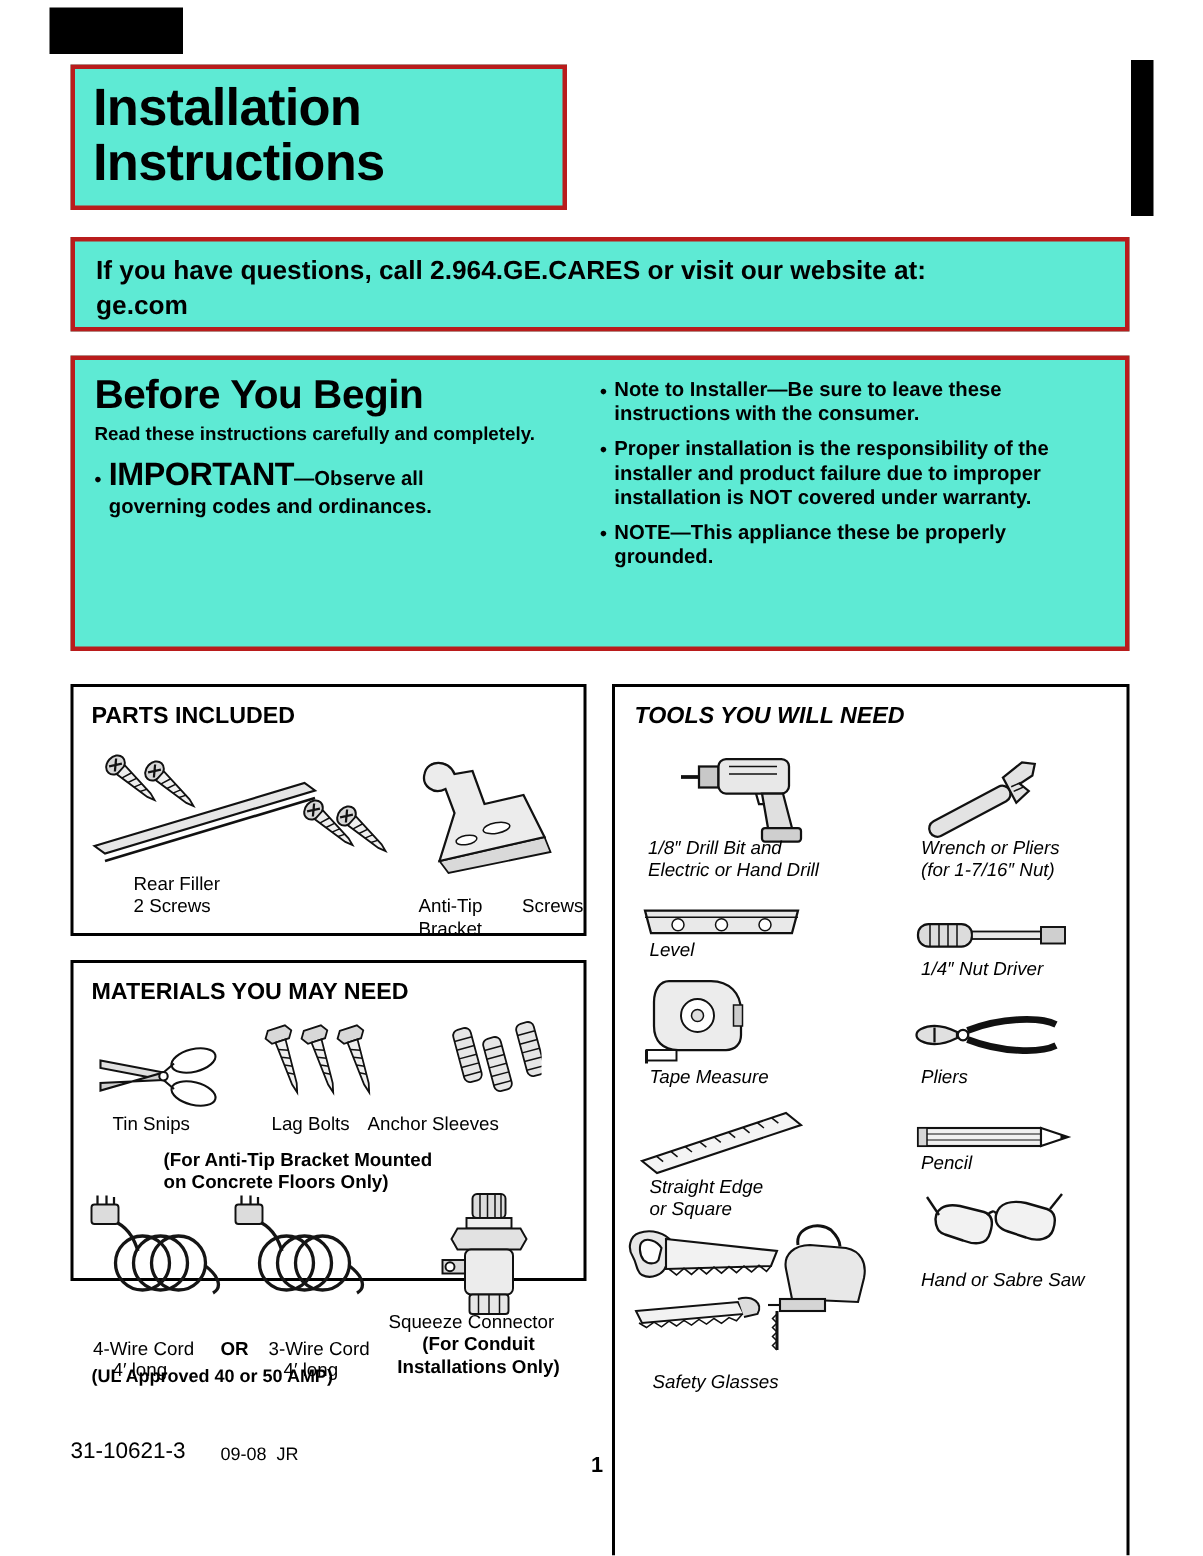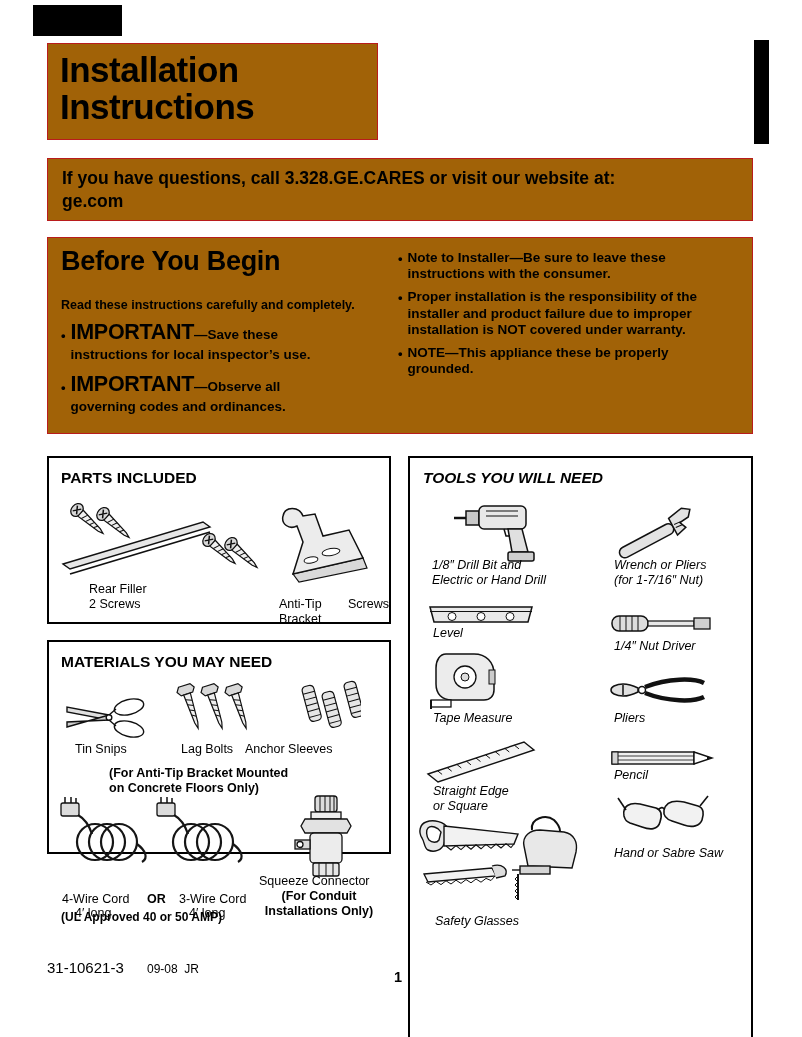--- a/index.html
+++ b/index.html
@@ -1,32 +1,32 @@
 <!DOCTYPE html>
 <html><head>
 <meta charset="utf-8">
 <style>
   * { margin:0; padding:0; box-sizing:border-box; }
   html,body { background:#ffffff; }
   body { font-family:"Liberation Sans", sans-serif; color:#000; }
   .page { position:relative; width:802px; height:1037px; background:#fff; overflow:hidden; }
   .abs { position:absolute; }
-  .box { position:absolute; border:1px solid #b91c1c; background:#a16207; }
+  .box { position:absolute; border:3px solid #b91c1c; background:#5eead4; }
   .box-thin { position:absolute; border:2.5px solid #000; background:#fff; }
   .pre { white-space:pre-line; }
 
   .doc-title { font-size:35px; font-weight:bold; line-height:1.07; letter-spacing:-0.5px; }
   .product-title { font-size:20px; font-weight:bold; line-height:1.15; }
   .models { font-size:13.5px; }
   .product-rule { position:absolute; left:0; right:0; top:62px; border-top:2px solid #000; }
 
   .contact-text { font-size:17.5px; font-weight:bold; line-height:1.32; }
 
   .byb-title { font-size:27px; font-weight:bold; letter-spacing:-0.3px; }
-  .byb-sub { font-size:12.5px; font-weight:bold; margin-top:21px; }
+  .byb-sub { font-size:12.5px; font-weight:bold; margin-top:3px; }
   .imp-row { display:flex; align-items:flex-start; margin-top:8px; width:260px; }
   .imp-row::before { content:"•"; font-size:13px; font-weight:bold; margin:8px 5px 0 0; }
   .imp-kw { font-size:21.5px; font-weight:bold; letter-spacing:-0.3px; }
   .imp-rest { font-size:13.5px; font-weight:bold; line-height:1.25; }
   .note-row { display:flex; margin-bottom:7px; }
   .note-row::before { content:"•"; font-size:13px; font-weight:bold; margin:1px 5px 0 0; }
   .note-text { font-size:13.5px; font-weight:bold; line-height:1.2; }
 
   .section-title { font-size:15.5px; font-weight:bold; }
   .lbl { font-size:12.5px; line-height:1.2; }
@@ -69,33 +69,28 @@
   <div class="regmark" style="left:33px;top:5px;width:89px;height:31px;"></div>
   <div class="regmark" style="left:754px;top:40px;width:15px;height:104px;"></div>
 
   <div class="box" style="left:47px;top:43px;width:331px;height:97px;padding:7px 0 0 12px;">
     <div class="doc-title pre">Installation
 Instructions</div>
   </div>
 
 
   <div class="box" style="left:47px;top:158px;width:706px;height:63px;padding:8px 0 0 14px;">
-    <div class="contact-text pre">If you have questions, call 3.328.GE.CARES or visit our website at:
+    <div class="contact-text pre">If you have questions, call 2.964.GE.CARES or visit our website at:
 ge.com</div>
   </div>
 
   <div class="box" style="left:47px;top:237px;width:706px;height:197px;">
     <div class="abs" style="left:13px;top:8px;width:330px;">
       <div class="byb-title">Before You Begin</div>
       <div class="byb-sub">Read these instructions carefully and completely.</div>
-      <div class="imp-row">
-        <div>
-          <span class="imp-kw">IMPORTANT</span><span class="imp-rest">—Save these instructions for local inspector’s use.</span>
-        </div>
-      </div>
       <div class="imp-row">
         <div>
           <span class="imp-kw">IMPORTANT</span><span class="imp-rest">—Observe all governing codes and ordinances.</span>
         </div>
       </div>
     </div>
     <div class="abs" style="left:350px;top:12px;width:322px;">
       <div class="note-row">
           <span class="note-text">Note to Installer—Be sure to leave these instructions with the consumer.</span>
         </div>

